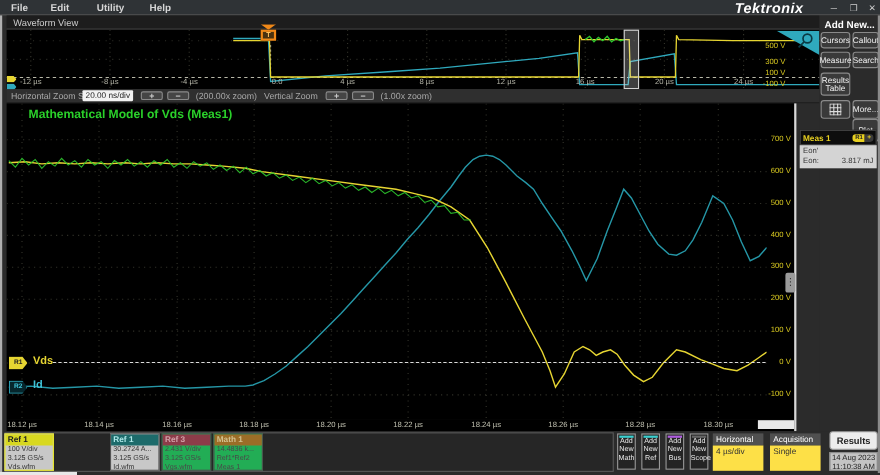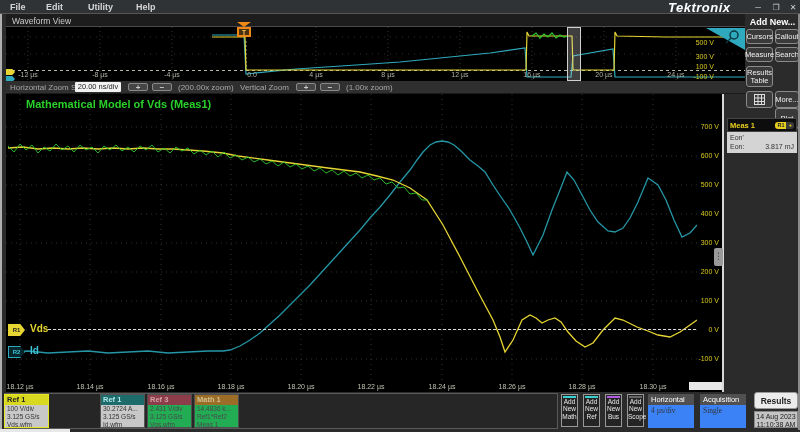--- a/index.html
+++ b/index.html
@@ -67,21 +67,21 @@
   .cbadge.sel{border:1px solid #e8e820;}
   .cbadge .hd{height:10px;font-size:7.5px;font-weight:bold;padding-left:2px;line-height:10px;}
   .cbadge .ln{font-size:6.5px;color:#333;padding-left:2px;line-height:8px;white-space:nowrap;overflow:hidden;}
   .cbadge.dim{opacity:.85;background:#22c55e;}
   .cbadge.dim .ln{color:#4f4f4f;}
   .addbtn{top:394px;width:17px;height:33px;background:#242424;border:1px solid #999;color:#e8e8e8;
           font-size:6.5px;text-align:center;line-height:1.15;padding-top:3px;}
   .addbtn .bar{position:absolute;left:1px;top:1px;right:1px;height:2px;}
   .panelbox{top:394px;width:46px;height:33px;}
   .panelbox .hd{background:#505050;color:#fff;font-size:7.5px;padding:1px 0 1px 3px;}
-  .panelbox .bd{background:#3b82f6;color:#333;font-size:7.5px;padding:1px 0 0 3px;height:22px;font-family:Liberation Serif, serif;}
+  .panelbox .bd{background:#fde047;color:#333;font-size:7.5px;padding:1px 0 0 3px;height:22px;}
   .offline{left:754px;top:392px;width:44px;height:17px;background:#ececec;border:1px solid #999;
            border-radius:3px;color:#222;font-size:8.5px;font-weight:bold;text-align:center;line-height:16px;}
   .datebox{left:754px;top:411px;width:44px;height:17px;background:#c4c4c4;border:1px solid #888;
            color:#222;font-size:7px;text-align:center;line-height:8px;padding-top:1px;}
   .edge{background:#b0b0b0;}
 </style>
 </head>
 <body>
 
 <div id="app">

